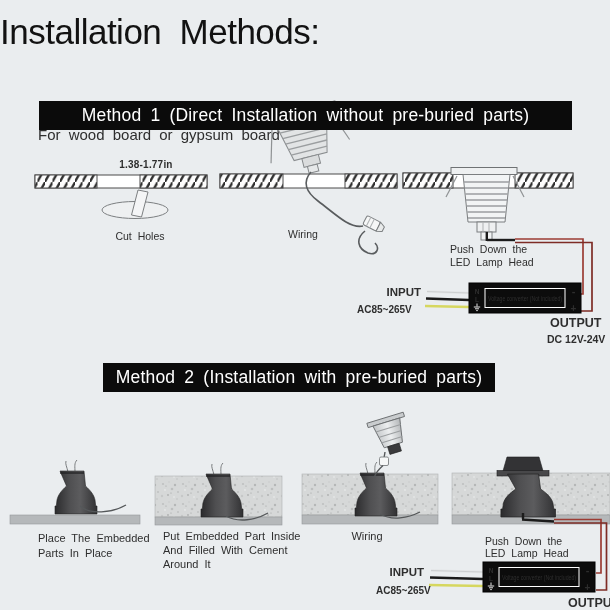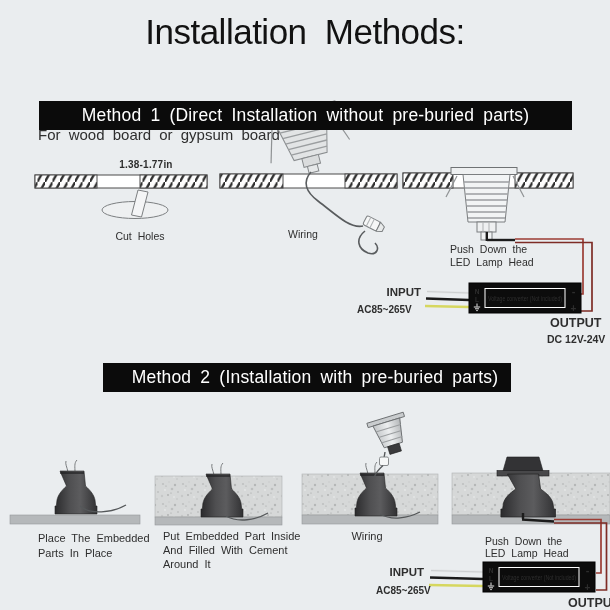--- a/index.html
+++ b/index.html
@@ -1,30 +1,30 @@
 <!DOCTYPE html>
 <html><head>
 <meta charset="utf-8">
 <style>
   html,body{margin:0;padding:0;background:#dfe2e4;}
   #stage{
     position:relative;width:610px;height:610px;overflow:hidden;
     background:#eaedef;font-family:"Liberation Sans",sans-serif;
   }
   .title{
-    position:absolute;top:12px;left:0;width:610px;text-align:center;
+    position:absolute;top:12px;left:0;width:610px;text-align:left;
     font-size:35px;color:#121212;letter-spacing:-0.5px;word-spacing:9px;font-weight:500;
   }
   .banner{
     position:absolute;height:27px;background:#0b0b0b;color:#fff;
     font-size:17.5px;line-height:27px;text-align:center;word-spacing:4px;
     letter-spacing:0.2px;z-index:3;box-shadow:0 0 0 1px #0b0b0b;margin-top:32px;
   }
   .banner1{left:40px;top:70px;width:531px;}
-  .banner2{left:104px;top:332px;width:390px;padding-left:16px;}
+  .banner2{left:104px;top:332px;width:390px;}
   svg{position:absolute;left:0;top:98px;}
   text{font-family:"Liberation Sans",sans-serif;fill:#2e2e2e;}
   .lbl{font-size:10.5px;word-spacing:3px;}
   .lbl2{font-size:11px;word-spacing:3px;}
   .io{font-weight:bold;}
 </style>
 </head>
 <body>
 
 <div id="stage">

